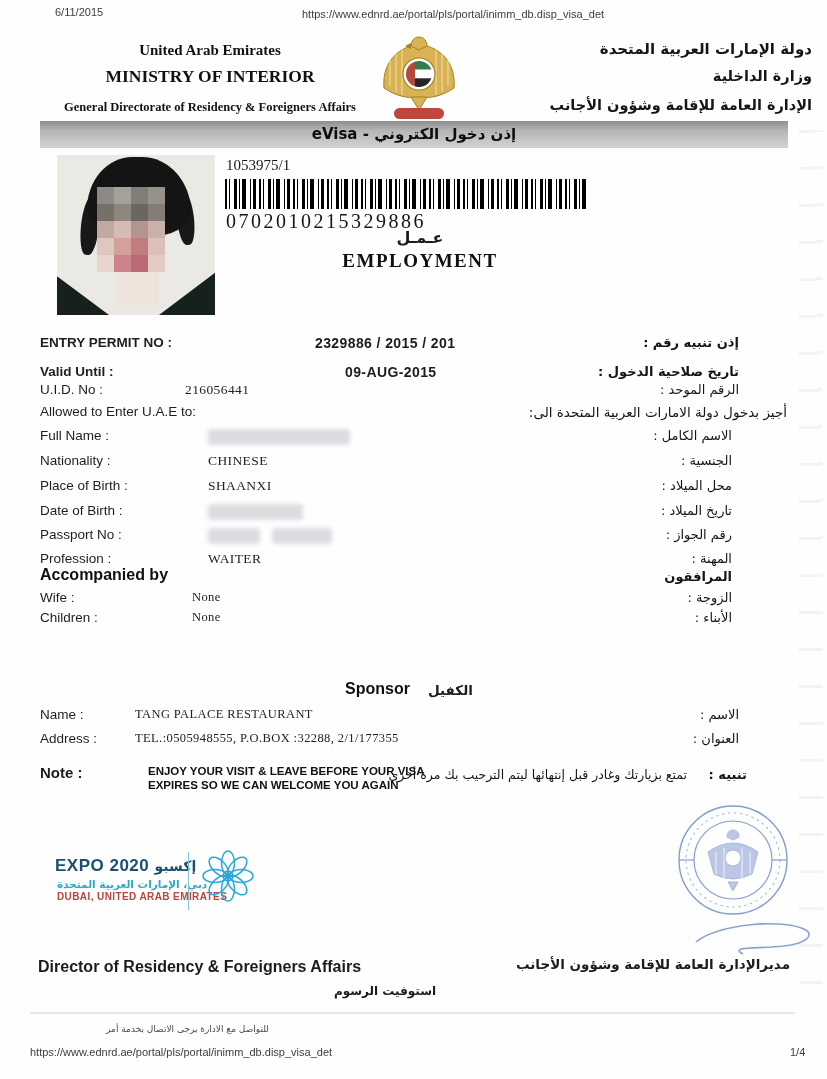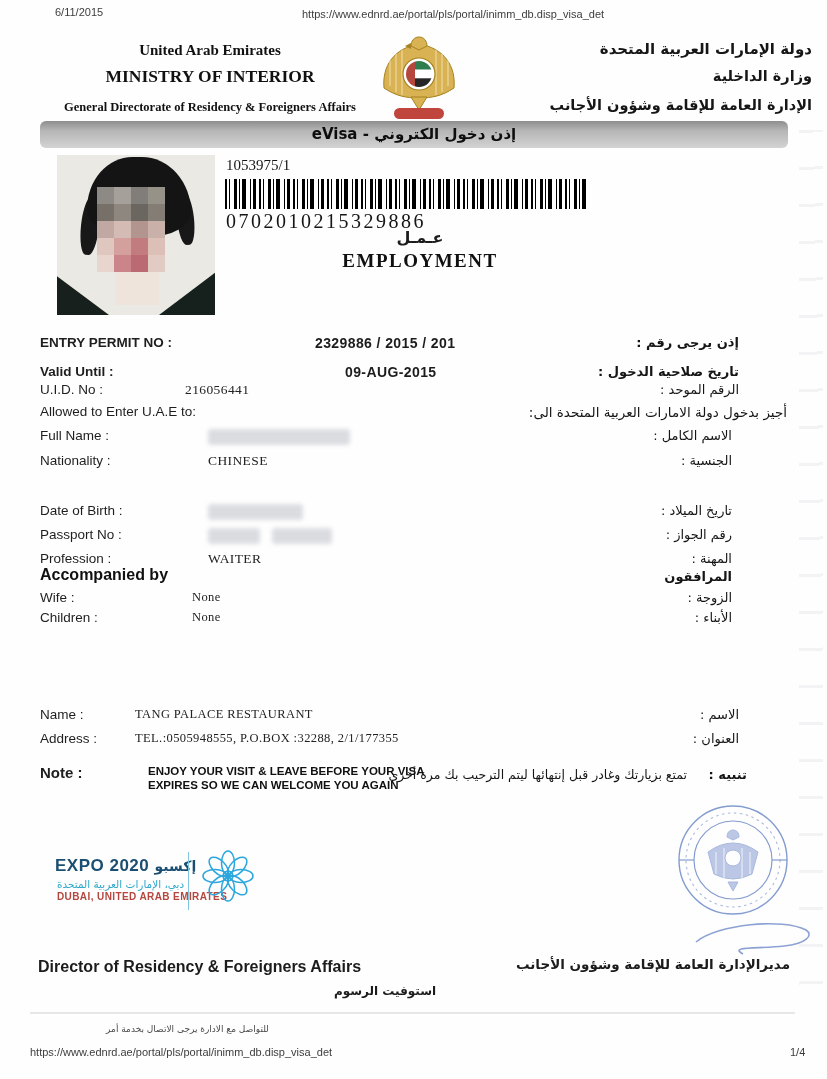--- a/index.html
+++ b/index.html
@@ -1,21 +1,21 @@
 <!DOCTYPE html>
 <html lang="en"><head>
 <meta charset="utf-8">
 <style>
   html,body{margin:0;padding:0;background:#fff;}
   #page{position:relative;width:827px;height:1079px;background:#fffefe;overflow:hidden;
         font-family:"Liberation Sans",sans-serif;color:#1c1c1c;}
   .abs{position:absolute;}
   .b{font-weight:bold;}
   .serif{font-family:"Liberation Serif",serif;}
-  .ar{font-family:"DejaVu Sans",sans-serif;direction:rtl;border-radius:6px;}
+  .ar{font-family:"DejaVu Sans",sans-serif;direction:rtl;}
 
   
   .print-meta{font-size:11px;color:#3d3d3d;}
   
   .hdr-en{left:30px;top:42px;width:360px;}
   .hdr-en span{position:absolute;left:0;width:100%;text-align:center;font-family:"Liberation Serif",serif;font-weight:bold;color:#111;}
   .hdr-ar{left:467px;top:40px;width:345px;}
   .hdr-ar span{position:absolute;right:0;width:100%;text-align:right;font-weight:bold;color:#161616;}
 
   
@@ -59,21 +59,21 @@
   .fa{position:absolute;right:88px;font-family:"DejaVu Sans",sans-serif;direction:rtl;font-size:13px;white-space:nowrap;color:#151515;}
   .redact{position:absolute;top:1px;height:16px;background:#c7cbd1;border-radius:3px;filter:blur(2px);opacity:.65;}
 
   .sec-title{font-size:16px;font-weight:bold;color:#101010;}
   .note-en{position:absolute;left:148px;top:0;width:340px;font-size:11.5px;font-weight:bold;line-height:14px;color:#101010;}
 
   
   .expo{left:55px;top:856px;width:215px;height:64px;}
   .expo-t1{position:absolute;left:0;top:0;font-weight:bold;font-size:17px;letter-spacing:.5px;}
   .expo-t1 .ar{font-size:14px;}
-  .expo-t2{position:absolute;left:2px;top:22px;font-size:10.5px;font-weight:normal;}
+  .expo-t2{position:absolute;left:2px;top:22px;font-size:10.5px;font-weight:bold;}
   .expo-t3{position:absolute;left:2px;top:35px;font-size:10px;font-weight:bold;letter-spacing:.4px;}
   .expo-div{position:absolute;left:133px;top:-4px;width:1px;height:58px;background:#7fc6de;}
   .expo-flower{position:absolute;left:147px;top:-6px;}
 
   .divider-line{left:30px;top:1012px;width:765px;height:2px;background:#e7e7e7;}
   .edge-noise{right:4px;top:130px;width:24px;height:880px;opacity:.5;
     background:repeating-linear-gradient(178deg,rgba(105,115,135,.16) 0 3px,transparent 3px 37px);}
 </style>
 </head>
 <body>
@@ -160,21 +160,21 @@
   <div class="abs barcode"></div>
   <span class="abs bnum serif">0702010215329886</span>
   <div class="abs vtype">
     <span class="t-ar ar">عـمـل</span>
     <span class="t-en">EMPLOYMENT</span>
   </div>
 
   <div class="frow" style="top:335px;">
     <span class="fl b">ENTRY PERMIT NO :</span>
     <span class="fv" style="left:315px;">2329886 / 2015 / 201</span>
-    <span class="fa b">إذن يرجى رقم :</span>
+    <span class="fa b">إذن تنبيه رقم :</span>
   </div>
   <div class="frow" style="top:364px;">
     <span class="fl b">Valid Until :</span>
     <span class="fv" style="left:345px;">09-AUG-2015</span>
     <span class="fa b">تاريخ صلاحية الدخول :</span>
   </div>
 
   <div class="frow" style="top:382px;">
     <span class="fl">U.I.D. No :</span>
     <span class="fvs" style="left:185px;">216056441</span>
@@ -188,20 +188,25 @@
 
   <div class="frow" style="top:428px;">
     <span class="fl">Full Name :</span>
     <div class="redact" style="left:208px;width:142px;"></div>
     <span class="fa" style="right:95px;">الاسم الكامل :</span>
   </div>
   <div class="frow" style="top:453px;">
     <span class="fl">Nationality :</span>
     <span class="fvs">CHINESE</span>
     <span class="fa" style="right:95px;">الجنسية :</span>
+  </div>
+  <div class="frow" style="top:478px;">
+    <span class="fl">Place of Birth :</span>
+    <span class="fvs">SHAANXI</span>
+    <span class="fa" style="right:95px;">محل الميلاد :</span>
   </div>
   <div class="frow" style="top:503px;">
     <span class="fl">Date of Birth :</span>
     <div class="redact" style="left:208px;width:95px;"></div>
     <span class="fa" style="right:95px;">تاريخ الميلاد :</span>
   </div>
   <div class="frow" style="top:527px;">
     <span class="fl">Passport No :</span>
     <div class="redact" style="left:208px;width:52px;"></div>
     <div class="redact" style="left:272px;width:60px;"></div>
@@ -221,20 +226,24 @@
     <span class="fl">Wife :</span>
     <span class="fvs" style="left:192px;font-size:12.5px;">None</span>
     <span class="fa" style="right:95px;">الزوجة :</span>
   </div>
   <div class="frow" style="top:610px;">
     <span class="fl">Children :</span>
     <span class="fvs" style="left:192px;font-size:12.5px;">None</span>
     <span class="fa" style="right:95px;">الأبناء :</span>
   </div>
 
+  <div class="frow" style="top:680px;">
+    <span class="abs sec-title" style="left:345px;">Sponsor</span>
+    <span class="abs ar b" style="left:428px;top:2px;font-size:13.5px;">الكفيل</span>
+  </div>
   <div class="frow" style="top:707px;">
     <span class="fl">Name :</span>
     <span class="fvs" style="left:135px;font-size:12.5px;">TANG PALACE RESTAURANT</span>
     <span class="fa">الاسم :</span>
   </div>
   <div class="frow" style="top:731px;">
     <span class="fl">Address :</span>
     <span class="fvs" style="left:135px;font-size:12.5px;">TEL.:0505948555, P.O.BOX :32288, 2/1/177355</span>
     <span class="fa">العنوان :</span>
   </div>

